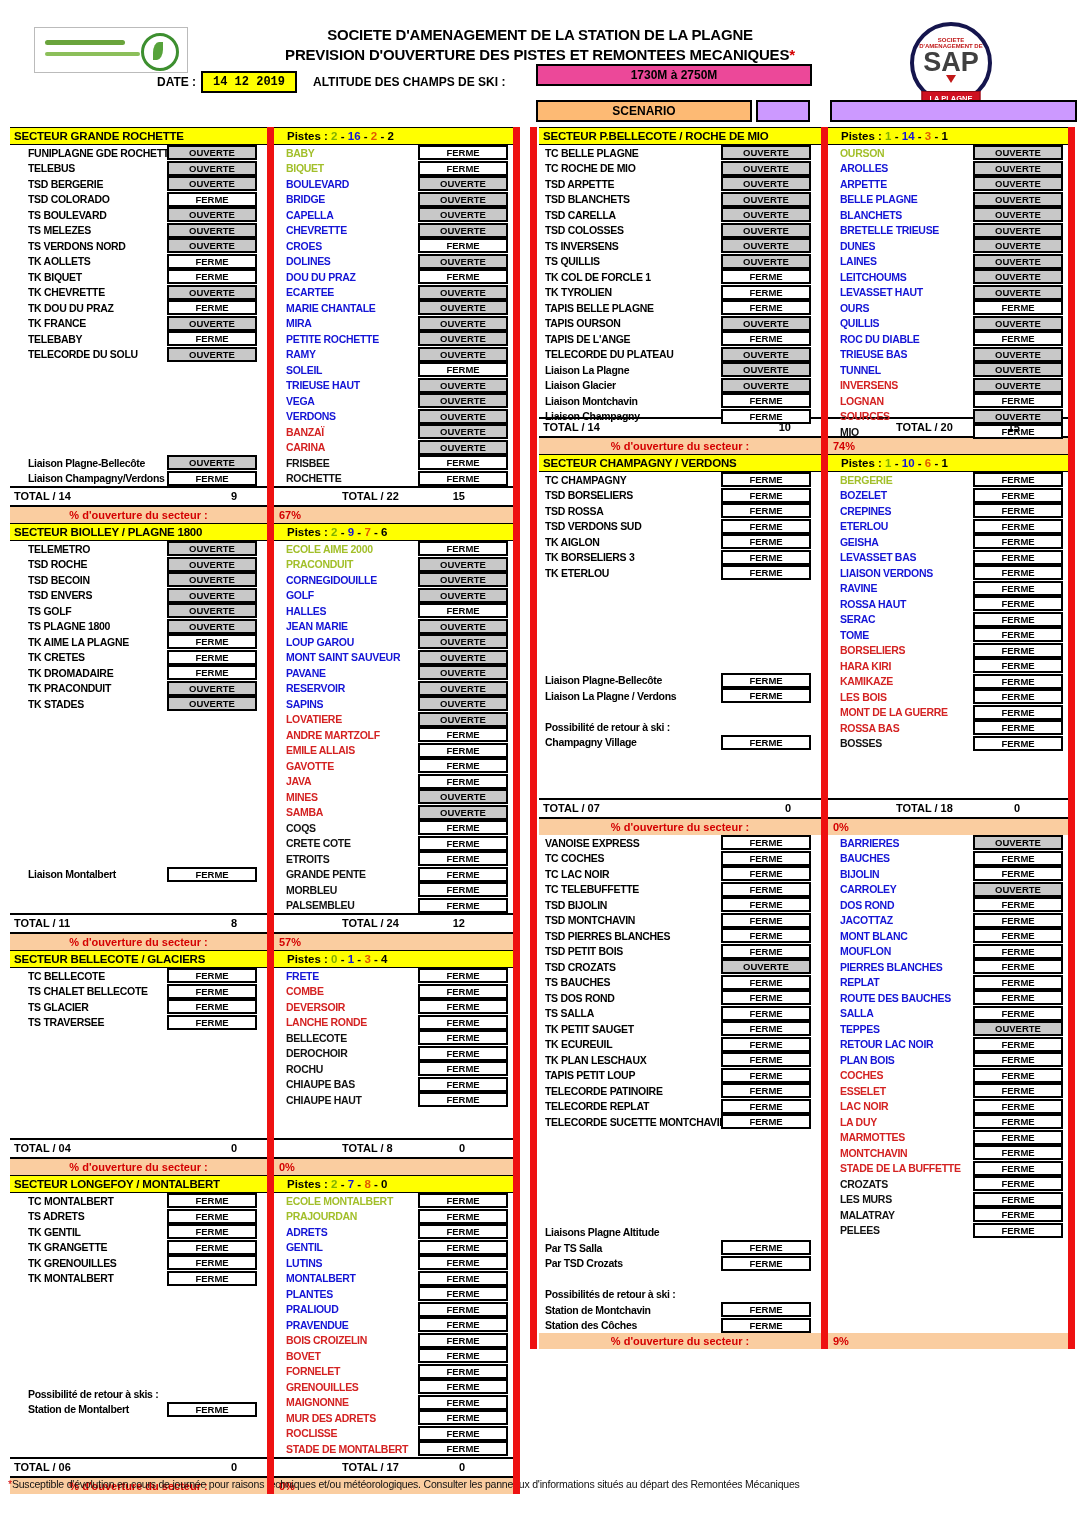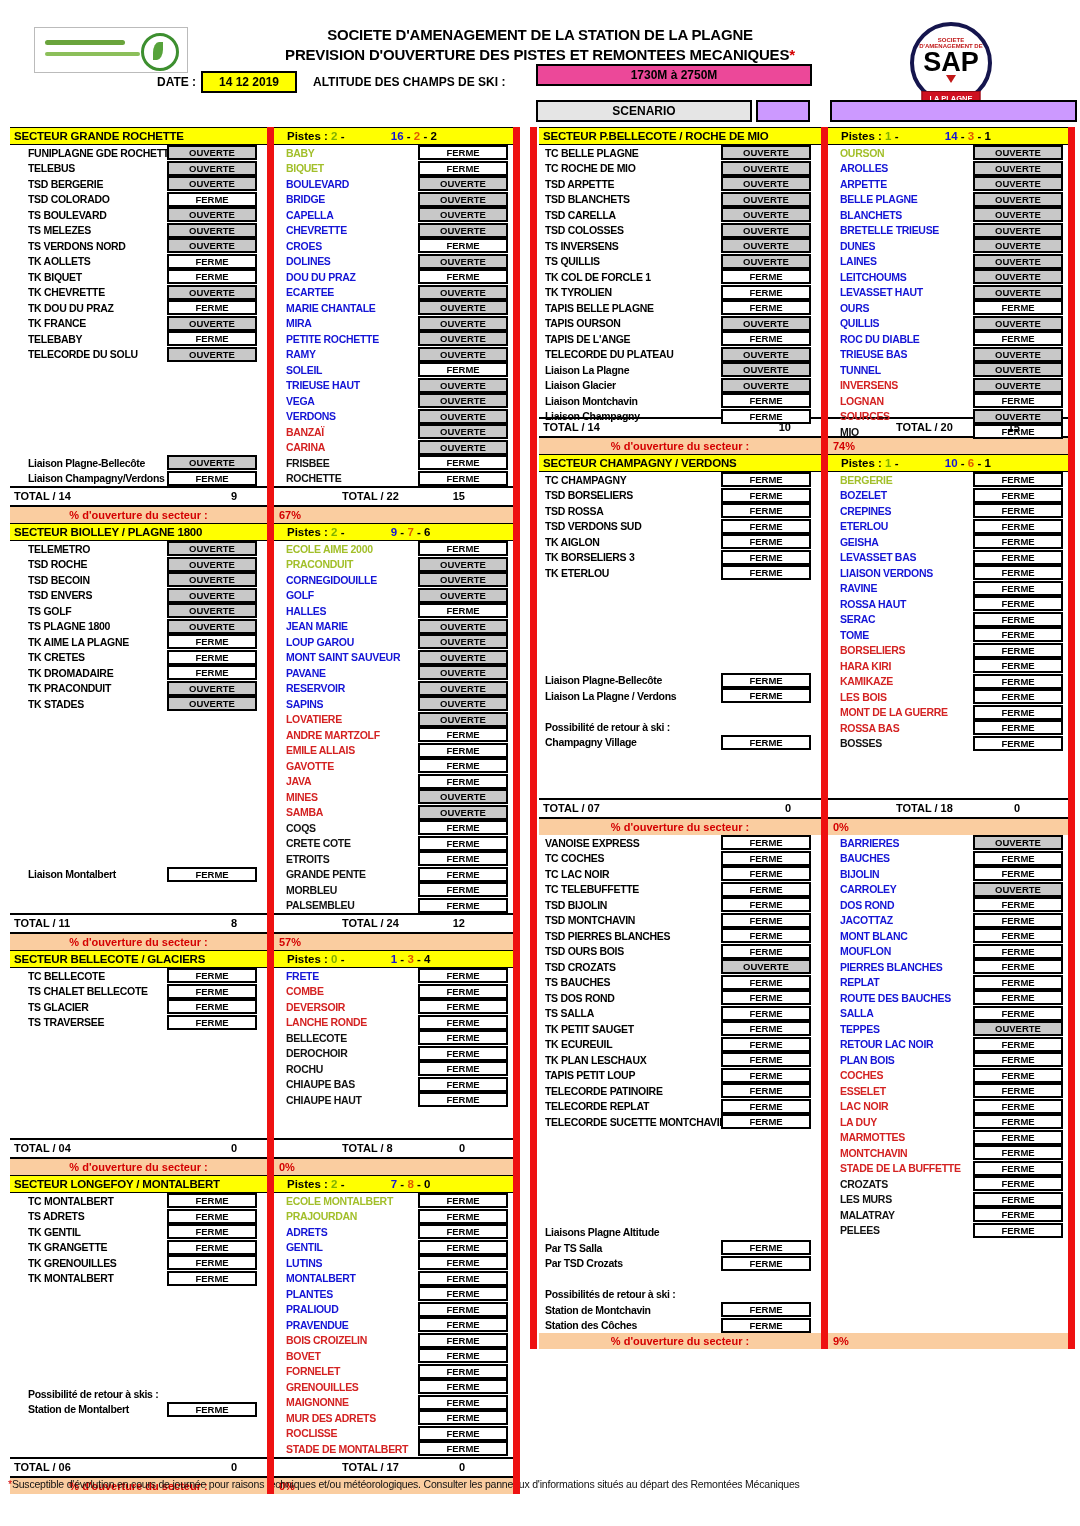--- a/index.html
+++ b/index.html
@@ -17,36 +17,36 @@
           border:1px solid #bbb;background:#fff;}
   .pl-bar{position:absolute;left:10px;height:5px;border-radius:3px;background:#6aa43c;}
   .pl-leaf{position:absolute;right:8px;top:5px;width:32px;height:32px;border-radius:50%;
           border:3px solid #3d8f2f;background:#fff;}
   .pl-leaf:after{content:"";position:absolute;left:9px;top:6px;width:10px;height:18px;
           border-radius:60% 0 60% 0;background:#57a33b;}
   .sap-badge{position:absolute;right:88px;top:22px;width:82px;height:86px;}
   .sap-circle{width:74px;height:74px;margin:0 auto;border-radius:50%;
           border:4px solid #15154d;background:#fff;text-align:center;position:relative;}
   .sap-arc{font-size:6px;color:#c01818;font-weight:bold;margin-top:11px;line-height:6px;}
-  .sap-main{font-size:27px;font-weight:bold;color:#000000;letter-spacing:0;line-height:26px;}
+  .sap-main{font-size:27px;font-weight:bold;color:#404040;letter-spacing:0;line-height:26px;}
   .sap-tri{width:0;height:0;margin:0 auto;border-left:5px solid transparent;
           border-right:5px solid transparent;border-top:8px solid #c01818;}
   .sap-ribbon{position:absolute;left:50%;bottom:2px;transform:translateX(-50%);
           background:#cf1020;color:#fff;font-size:7.5px;font-weight:bold;
           padding:2px 7px;white-space:nowrap;border:1px solid #8c0a14;}
   .date-label{position:absolute;left:157px;top:75px;font-size:12px;font-weight:bold;}
   .date-box{position:absolute;left:201px;top:71px;width:92px;height:18px;line-height:18px;
           background:#ffff00;border:2px solid #000;text-align:center;
-          font-size:12px;font-weight:bold;}
+          font-size:12px;font-weight:bold;font-family:Liberation Mono, monospace;}
   .alt-label{position:absolute;left:313px;top:75px;font-size:12px;font-weight:bold;}
   .alt-box{position:absolute;left:536px;top:64px;width:272px;height:18px;line-height:18px;
           background:#ec4899;border:2px solid #000;text-align:center;
           font-size:12px;font-weight:bold;}
   .scen-main{position:absolute;left:536px;top:100px;width:212px;height:18px;line-height:18px;
-          background:#e5e5e5;border:2px solid #000;text-align:center;
+          background:#fdba74;border:2px solid #000;text-align:center;
           font-size:12px;font-weight:bold;}
   .scen-small{position:absolute;left:756px;top:100px;width:50px;height:18px;
           background:#cc99ff;border:2px solid #000;}
   .scen-right{position:absolute;left:830px;top:100px;width:243px;height:18px;
           background:#cc99ff;border:2px solid #000;}
 
   
   .table{position:relative;display:flex;align-items:flex-start;padding:0 5px 0 10px;}
   .half{position:relative;}
   .half-left{width:510px;--split:257px;margin-right:10px;}
@@ -57,21 +57,21 @@
   .half-right .stripe.sp-left{left:0;}
   .half-right .stripe.sp-split{left:calc(var(--split) + 9px);}
   .half-right .stripe.sp-right{right:0;}
   .half-right .inner{padding-left:9px;}
 
   .sec-header{display:flex;height:16px;line-height:16px;background:#ffff00;
           border-top:1px solid #000;border-bottom:1px solid #000;}
   .sec-title{width:var(--split);padding-left:4px;font-size:11.5px;font-weight:bold;
           letter-spacing:-0.2px;white-space:nowrap;overflow:hidden;}
   .sec-pcounts{flex:1;padding-left:16px;font-size:11.5px;font-weight:bold;white-space:nowrap;}
-  .cnt-g{color:#7fb000;} .cnt-b{color:#1414d6;margin-left:43px;} .cnt-r{color:#e05a00;} .cnt-k{color:#000;}
+  .cnt-g{color:#7fb000;} .cnt-b{color:#1414d6;} .cnt-r{color:#e05a00;} .cnt-k{color:#000;}
 
   .sec-body{display:flex;}
   .lift-part{width:var(--split);display:flex;flex-direction:column;}
   .piste-part{flex:1;display:flex;flex-direction:column;padding-left:12px;}
   .row{display:flex;align-items:center;height:15.5px;flex:0 0 15.5px;}
   .rname{flex:1;font-size:10.5px;font-weight:bold;letter-spacing:-0.3px;
           white-space:nowrap;overflow:hidden;}
   .lift-part .rname{padding-left:18px;}
   .half-right .lift-part .rname{padding-left:6px;}
   .piste-part .rname{padding-left:0;}
@@ -1061,21 +1061,21 @@
                 </div>
                 <div class="row">
                   <span class="rname">TSD MONTCHAVIN</span>
                   <span class="status st-closed">FERME</span>
                 </div>
                 <div class="row">
                   <span class="rname">TSD PIERRES BLANCHES</span>
                   <span class="status st-closed">FERME</span>
                 </div>
                 <div class="row">
-                  <span class="rname">TSD OURS BOIS</span>
+                  <span class="rname">TSD PETIT BOIS</span>
                   <span class="status st-closed">FERME</span>
                 </div>
                 <div class="row">
                   <span class="rname">TSD CROZATS</span>
                   <span class="status st-open">OUVERTE</span>
                 </div>
                 <div class="row">
                   <span class="rname">TS BAUCHES</span>
                   <span class="status st-closed">FERME</span>
                 </div>

